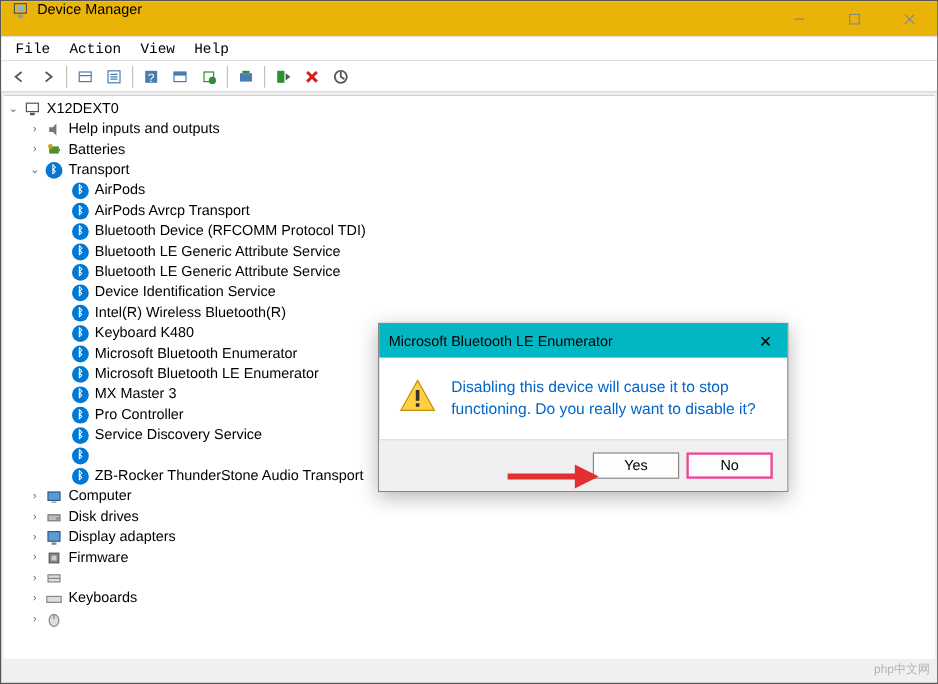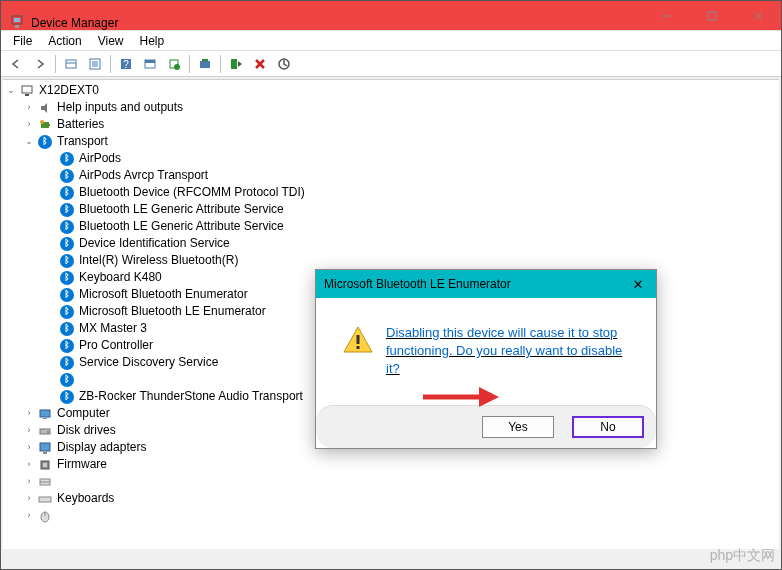--- a/index.html
+++ b/index.html
@@ -1,27 +1,27 @@
 <!DOCTYPE html>
 <html><head>
   <meta charset="utf-8">
   <style>
     * { box-sizing: border-box; margin: 0; padding: 0; font-family: "Segoe UI", Tahoma, sans-serif; }
     body { width: 782px; height: 570px; background: #f0f0f0; position: relative; overflow: hidden; border: 1px solid #555; }
     
     
-    .titlebar { height: 30px; background: #ef4444; display: flex; align-items: flex-end; padding-left: 8px; border-bottom: 1px solid #e0e0e0; }
+    .titlebar { height: 30px; background: #eab308; display: flex; align-items: flex-start; padding-left: 8px; border-bottom: 1px solid #e0e0e0; }
     .titlebar-icon { width: 16px; height: 16px; margin-right: 6px; display: inline-flex; align-items: center; justify-content: center; }
     .titlebar-title { font-size: 12px; color: #000; flex: 1; }
     .win-controls { display: flex; height: 100%; }
     .win-btn { width: 46px; height: 30px; display: flex; align-items: center; justify-content: center; color: #888; font-size: 11px; }
     
     
     .menubar { height: 20px; background: #fff; display: flex; align-items: center; padding: 0 4px; border-bottom: 1px solid #e0e0e0; font-size: 12px; }
-    .menu-item { padding: 2px 8px; cursor: default; }
+    .menu-item { padding: 2px 8px; cursor: default; font-family: Liberation Mono, monospace; }
     
     
     .toolbar { height: 26px; background: #fff; display: flex; align-items: center; padding: 2px 4px; border-bottom: 1px solid #d0d0d0; gap: 2px; }
     .tb-btn { width: 22px; height: 22px; display: flex; align-items: center; justify-content: center; border: 1px solid transparent; }
     .tb-sep { width: 1px; height: 18px; background: #c0c0c0; margin: 0 2px; }
     
     
     .tree-container { background: #fff; height: 470px; overflow: hidden; padding: 2px; margin: 2px; border-top: 1px solid #d0d0d0; }
     .tree { font-size: 12px; line-height: 17px; }
     .tree-node { display: flex; align-items: center; height: 17px; white-space: nowrap; cursor: default; }
@@ -32,32 +32,32 @@
     .indent-3 { padding-left: 54px; }
     
     
     .bt-icon { width: 14px; height: 14px; background: #0078d4; border-radius: 50%; display: flex; align-items: center; justify-content: center; color: #fff; font-size: 9px; font-weight: bold; }
     
     
     .dialog { position: absolute; left: 314px; top: 268px; width: 342px; background: #fff; border: 1px solid #888; box-shadow: 0 4px 16px rgba(0,0,0,0.3); }
     .dialog-title { height: 28px; background: #00b7c3; display: flex; align-items: center; padding: 0 8px; font-size: 12px; color: #000; }
     .dialog-title-text { flex: 1; }
     .dialog-close { width: 20px; text-align: center; font-size: 13px; }
-    .dialog-body { padding: 26px; display: flex; gap: 12px; text-decoration: underline; }
+    .dialog-body { padding: 16px; display: flex; gap: 12px; }
     .warn-icon { width: 32px; height: 32px; flex-shrink: 0; }
     .dialog-msg { color: #0066cc; font-size: 13px; line-height: 1.4; }
-    .dialog-buttons { background: #f0f0f0; padding: 10px 12px; display: flex; justify-content: flex-end; gap: 18px; border-top: 1px solid #ddd; border-radius: 17px; }
+    .dialog-buttons { background: #f0f0f0; padding: 10px 12px; display: flex; justify-content: flex-end; gap: 6px; border-top: 1px solid #ddd; }
     .dlg-btn { min-width: 72px; height: 22px; background: #fdfdfd; border: 1px solid #888; font-size: 12px; cursor: default; }
-    .dlg-btn.focus { border: 2px solid #6d28d9; }
+    .dlg-btn.focus { border: 2px solid #ec4899; }
     
     
     .arrow { position: absolute; left: 420px; top: 384px; pointer-events: none; }
     
     
-    .watermark { position: absolute; right: 6px; bottom: 4px; font-size: 14px; color: #999; opacity: 0.7; }
+    .watermark { position: absolute; right: 6px; bottom: 4px; font-size: 10px; color: #999; opacity: 0.7; }
     
     svg { display: block; }
   </style>
 </head>
 <body>
 
 <div class="titlebar">
   <span class="titlebar-icon">
     <svg width="14" height="14" viewBox="0 0 14 14">
         <rect x="2" y="1" width="10" height="8" fill="none" stroke="#555" stroke-width="1"></rect>

